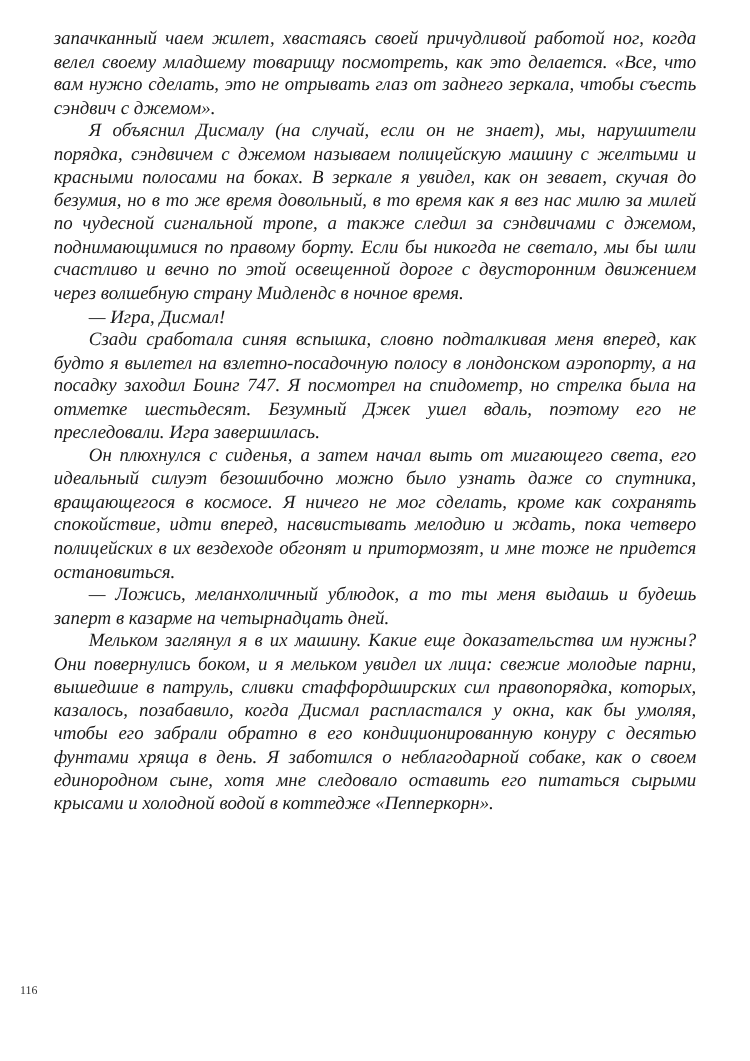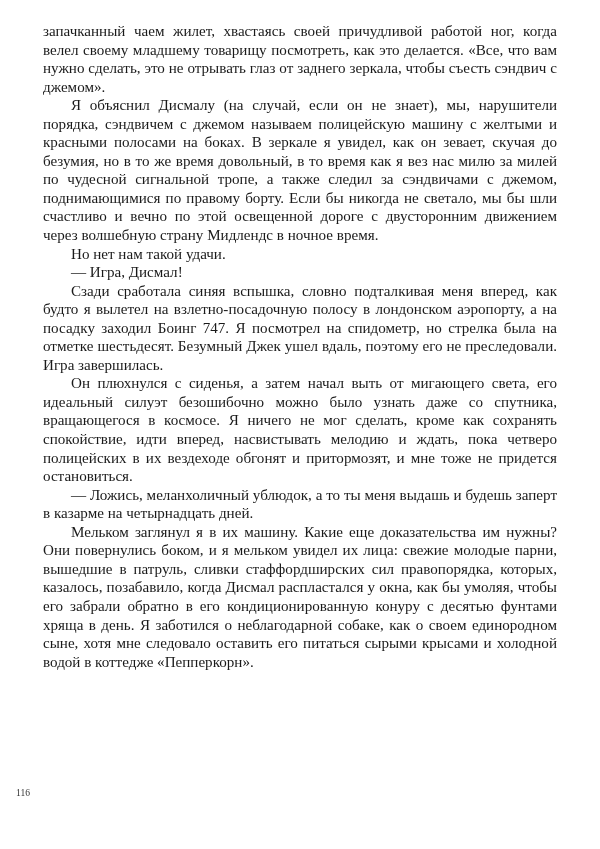--- a/index.html
+++ b/index.html
@@ -11,40 +11,40 @@
     width: 514px;
     font-family: "Liberation Serif", serif;
     font-size: 15.1px;
     line-height: 18.55px;
     color: #1a1a1a;
   }
   .para {
     margin: 0;
     text-align: justify;
     text-indent: 0;
+    font-style: italic;
   }
   .para.indent { text-indent: 28px; }
   .page-number {
     position: absolute;
     top: 788px;
     left: 16px;
     width: 600px;
     text-align: left;
     font-family: "Liberation Serif", serif;
     font-size: 9.5px;
     color: #333333;
   }
 </style>
 </head>
 <body>
 
 <div class="page">
   <p class="para">запачканный чаем жилет, хвастаясь своей причудливой работой ног, когда велел своему младшему товарищу посмотреть, как это делается. «Все, что вам нужно сделать, это не отрывать глаз от заднего зеркала, чтобы съесть сэндвич с джемом».</p>
   <p class="para indent">Я объяснил Дисмалу (на случай, если он не знает), мы, нарушители порядка, сэндвичем с джемом называем полицейскую машину с желтыми и красными полосами на боках. В зеркале я увидел, как он зевает, скучая до безумия, но в то же время довольный, в то время как я вез нас милю за милей по чудесной сигнальной тропе, а также следил за сэндвичами с джемом, поднимающимися по правому борту. Если бы никогда не светало, мы бы шли счастливо и вечно по этой освещенной дороге с двусторонним движением через волшебную страну Мидлендс в ночное время.</p>
-  <p class="para indent">Но нет нам такой удачи.</p>
   <p class="para indent">— Игра, Дисмал!</p>
   <p class="para indent">Сзади  сработала синяя вспышка, словно подталкивая меня вперед, как будто я вылетел на взлетно-посадочную полосу в лондонском аэропорту, а на посадку заходил Боинг 747. Я посмотрел на спидометр, но стрелка была на отметке шестьдесят. Безумный Джек ушел вдаль, поэтому его не преследовали. Игра завершилась.</p>
   <p class="para indent">Он плюхнулся с сиденья, а затем начал выть от мигающего света, его идеальный силуэт безошибочно можно было узнать даже со спутника, вращающегося в космосе. Я ничего не мог сделать, кроме как сохранять спокойствие, идти вперед, насвистывать мелодию и ждать, пока четверо полицейских в их вездеходе обгонят и притормозят, и мне тоже не придется остановиться.</p>
   <p class="para indent">— Ложись, меланхоличный ублюдок, а то ты меня выдашь и будешь заперт в казарме на четырнадцать дней.</p>
   <p class="para indent">Мельком заглянул я в их машину. Какие еще доказательства им нужны? Они повернулись боком, и я мельком увидел их лица: свежие молодые парни, вышедшие в патруль, сливки стаффордширских сил правопорядка, которых, казалось, позабавило, когда Дисмал распластался у окна, как бы умоляя, чтобы его забрали обратно в его кондиционированную конуру с десятью фунтами хряща в день. Я заботился о неблагодарной собаке, как о своем единородном сыне, хотя мне следовало оставить его питаться сырыми крысами и холодной водой в коттедже «Пепперкорн».</p>
 </div>
 
 <div class="page-number">116</div>
 
 </body></html>

